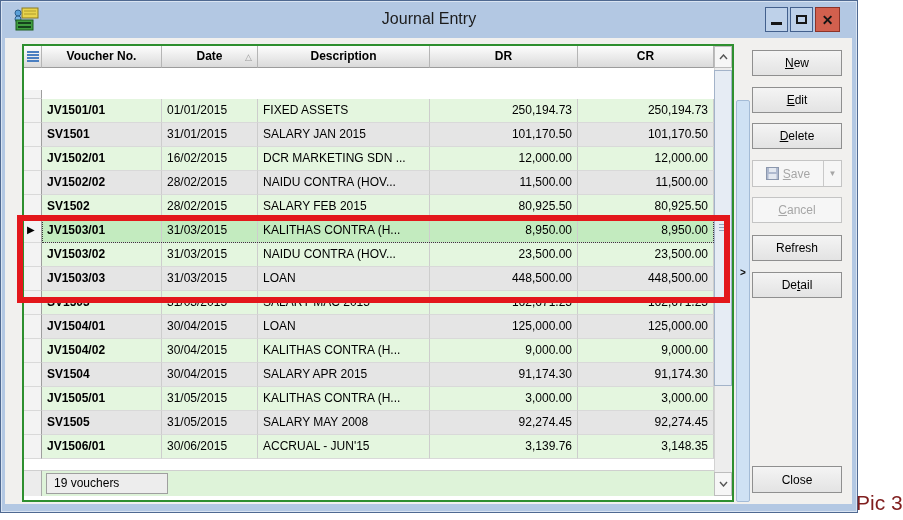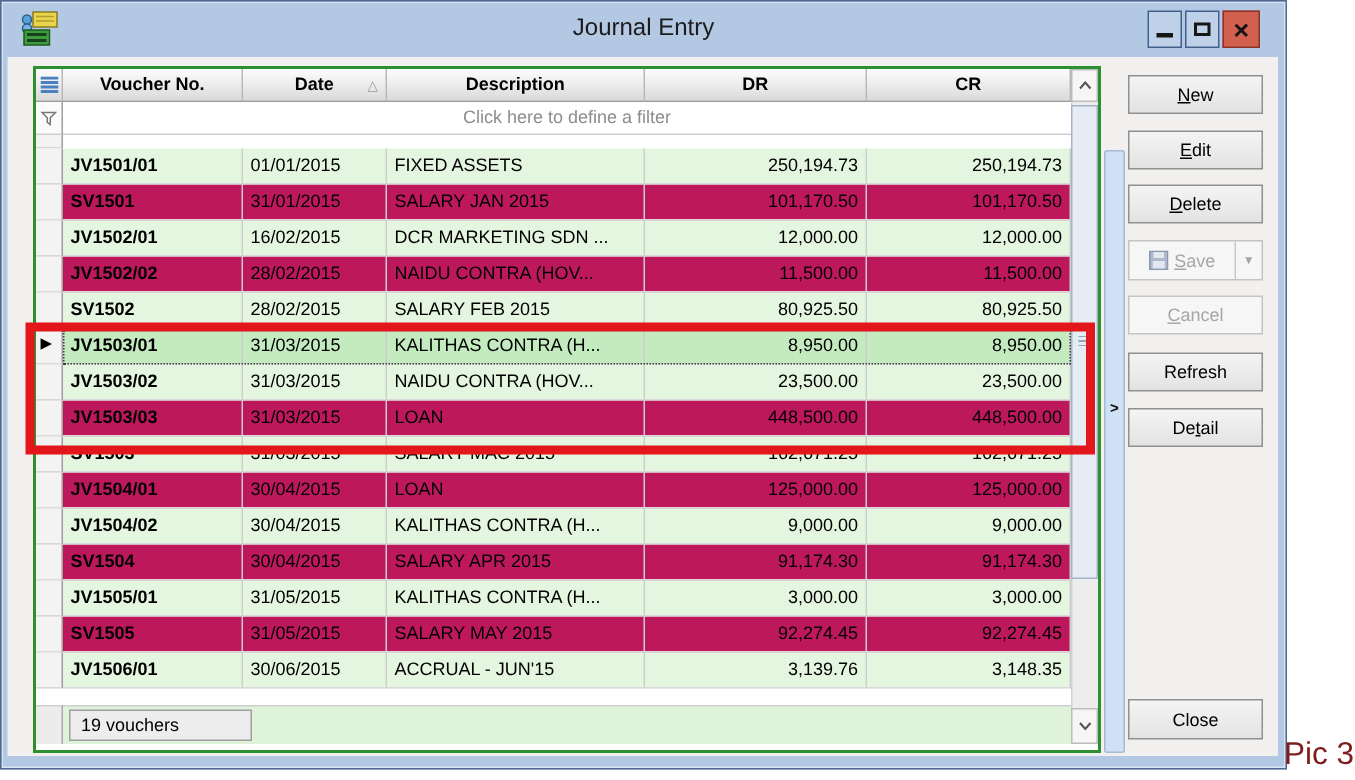--- a/index.html
+++ b/index.html
@@ -34,21 +34,21 @@
         line-height: 21px; position: relative; overflow: hidden; display: flex; align-items: center; justify-content: center; }
   .sort { position: absolute; right: 5px; top: 1px; font-size: 9px; color: #9a9a9a; font-weight: normal; line-height: 20px; }
   .gfilter { position: absolute; left: 0; top: 22px; height: 22px; display: flex; }
   .fc-gut { width: 18px; height: 22px; border-right: 1px solid #9e9e9e; border-bottom: 1px solid #cfcfcf;
             background: #fbfbfb; display: flex; align-items: center; justify-content: center; }
   .fc-main { width: 672px; height: 22px; border-bottom: 1px solid #cfcfcf; background: #fff;
              text-align: center; line-height: 21px; color: #8d8d8d; }
   .gut-spacer { position: absolute; left: 0; top: 44px; width: 18px; height: 9px; background: #f3f3f3;
                 border-right: 1px solid #9e9e9e; border-bottom: 1px solid #d6d6d6; }
   #rows { position: absolute; left: 0; top: 53px; width: 690px; }
-  .grow { display: flex; height: 24px; background: #be185d; }
+  .grow { display: flex; height: 24px; background: #e5e5e5; }
   .grow.alt { background: #e4f6df; }
   .grow.sel { background: #c3ebbf; }
   .cell { height: 24px; border-right: 1px solid #cdcdcd; border-bottom: 1px solid #d9d9d9;
           line-height: 23px; overflow: hidden; white-space: nowrap; color: #000; }
   .grow .c-gut { background: #f3f3f3; border-right: 1px solid #9e9e9e; position: relative; }
   .l { padding-left: 5px; } .r { text-align: right; padding-right: 5px; }
   .mark { position: absolute; left: 3px; top: 0; font-size: 10px; line-height: 22px; color: #000; }
   .focus { position: absolute; left: 18px; top: 173px; width: 672px; height: 24px;
            border: 1px dotted #3a3a3a; pointer-events: none; }
   
@@ -146,28 +146,20 @@
           <span>Description</span>
         </div>
       <div class="hc c-dr">
           <span>DR</span>
         </div>
       <div class="hc c-cr">
           <span>CR</span>
         </div>
     </div>
 
-    <div class="gfilter">
-      <div class="fc-gut">
-        <svg width="11" height="10" viewBox="0 0 11 10">
-          <path d="M1 1 h9 l-3.5 3.5 v4.5 l-2 -1.5 v-3 z" fill="none" stroke="#777" stroke-width="1"></path>
-        </svg>
-      </div>
-      <div class="fc-main">Click here to define a filter</div>
-    </div>
 
     <div class="gut-spacer"></div>
 
     <div id="rows">
         <div class="grow alt">
           <div class="cell c-gut"></div>
           <div class="cell c-vou l">JV1501/01</div>
           <div class="cell c-dat l">01/01/2015</div>
           <div class="cell c-des l">FIXED ASSETS</div>
           <div class="cell c-dr r">250,194.73</div>
@@ -268,21 +260,21 @@
           <div class="cell c-vou l">JV1505/01</div>
           <div class="cell c-dat l">31/05/2015</div>
           <div class="cell c-des l">KALITHAS CONTRA (H...</div>
           <div class="cell c-dr r">3,000.00</div>
           <div class="cell c-cr r">3,000.00</div>
         </div>
         <div class="grow">
           <div class="cell c-gut"></div>
           <div class="cell c-vou l">SV1505</div>
           <div class="cell c-dat l">31/05/2015</div>
-          <div class="cell c-des l">SALARY MAY 2015</div>
+          <div class="cell c-des l">SALARY MAY 2008</div>
           <div class="cell c-dr r">92,274.45</div>
           <div class="cell c-cr r">92,274.45</div>
         </div>
         <div class="grow alt">
           <div class="cell c-gut"></div>
           <div class="cell c-vou l">JV1506/01</div>
           <div class="cell c-dat l">30/06/2015</div>
           <div class="cell c-des l">ACCRUAL - JUN'15</div>
           <div class="cell c-dr r">3,139.76</div>
           <div class="cell c-cr r">3,148.35</div>

